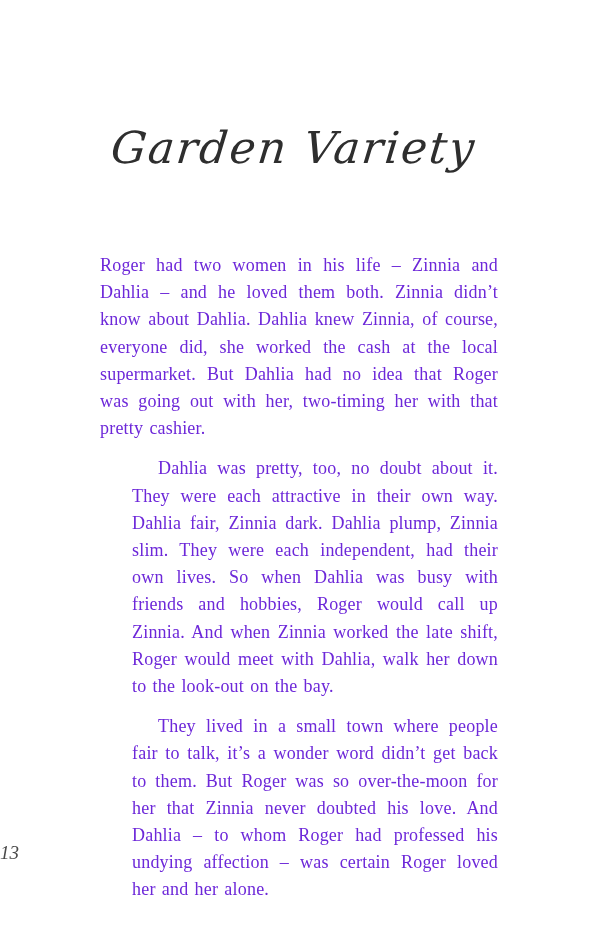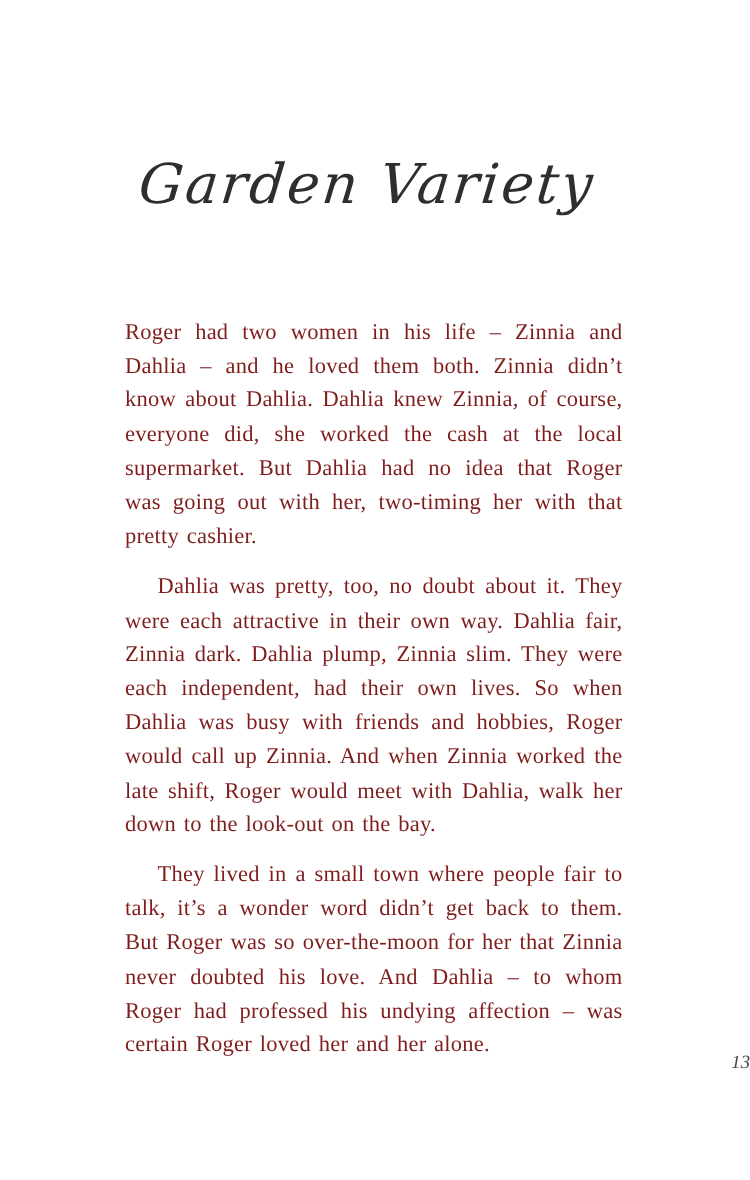--- a/index.html
+++ b/index.html
@@ -32,36 +32,37 @@
   .content {
     position: absolute;
     top: 252px;
     left: 100px;
     width: 398px;
     text-align: justify;
     font-size: 18px;
     line-height: 27.2px;
     letter-spacing: 0.2px;
     word-spacing: 1.5px;
-    color: #7f1d1d;
+    color: #6d28d9;
   }
   .content p {
     margin: 0 0 13px 0;
   }
   .content p.indented {
     text-indent: 26px;
+    margin-left: 32px;
   }
   .page-number {
     position: absolute;
     top: 842px;
     left: 0;
     width: 100%;
-    text-align: right;
+    text-align: left;
     font-style: italic;
-    font-size: 15px;
+    font-size: 19px;
     color: #4a4a4a;
   }
 </style>
 </head>
 <body>
 
 <div class="page">
 
   <h1 class="chapter-title">Garden Variety</h1>
 

